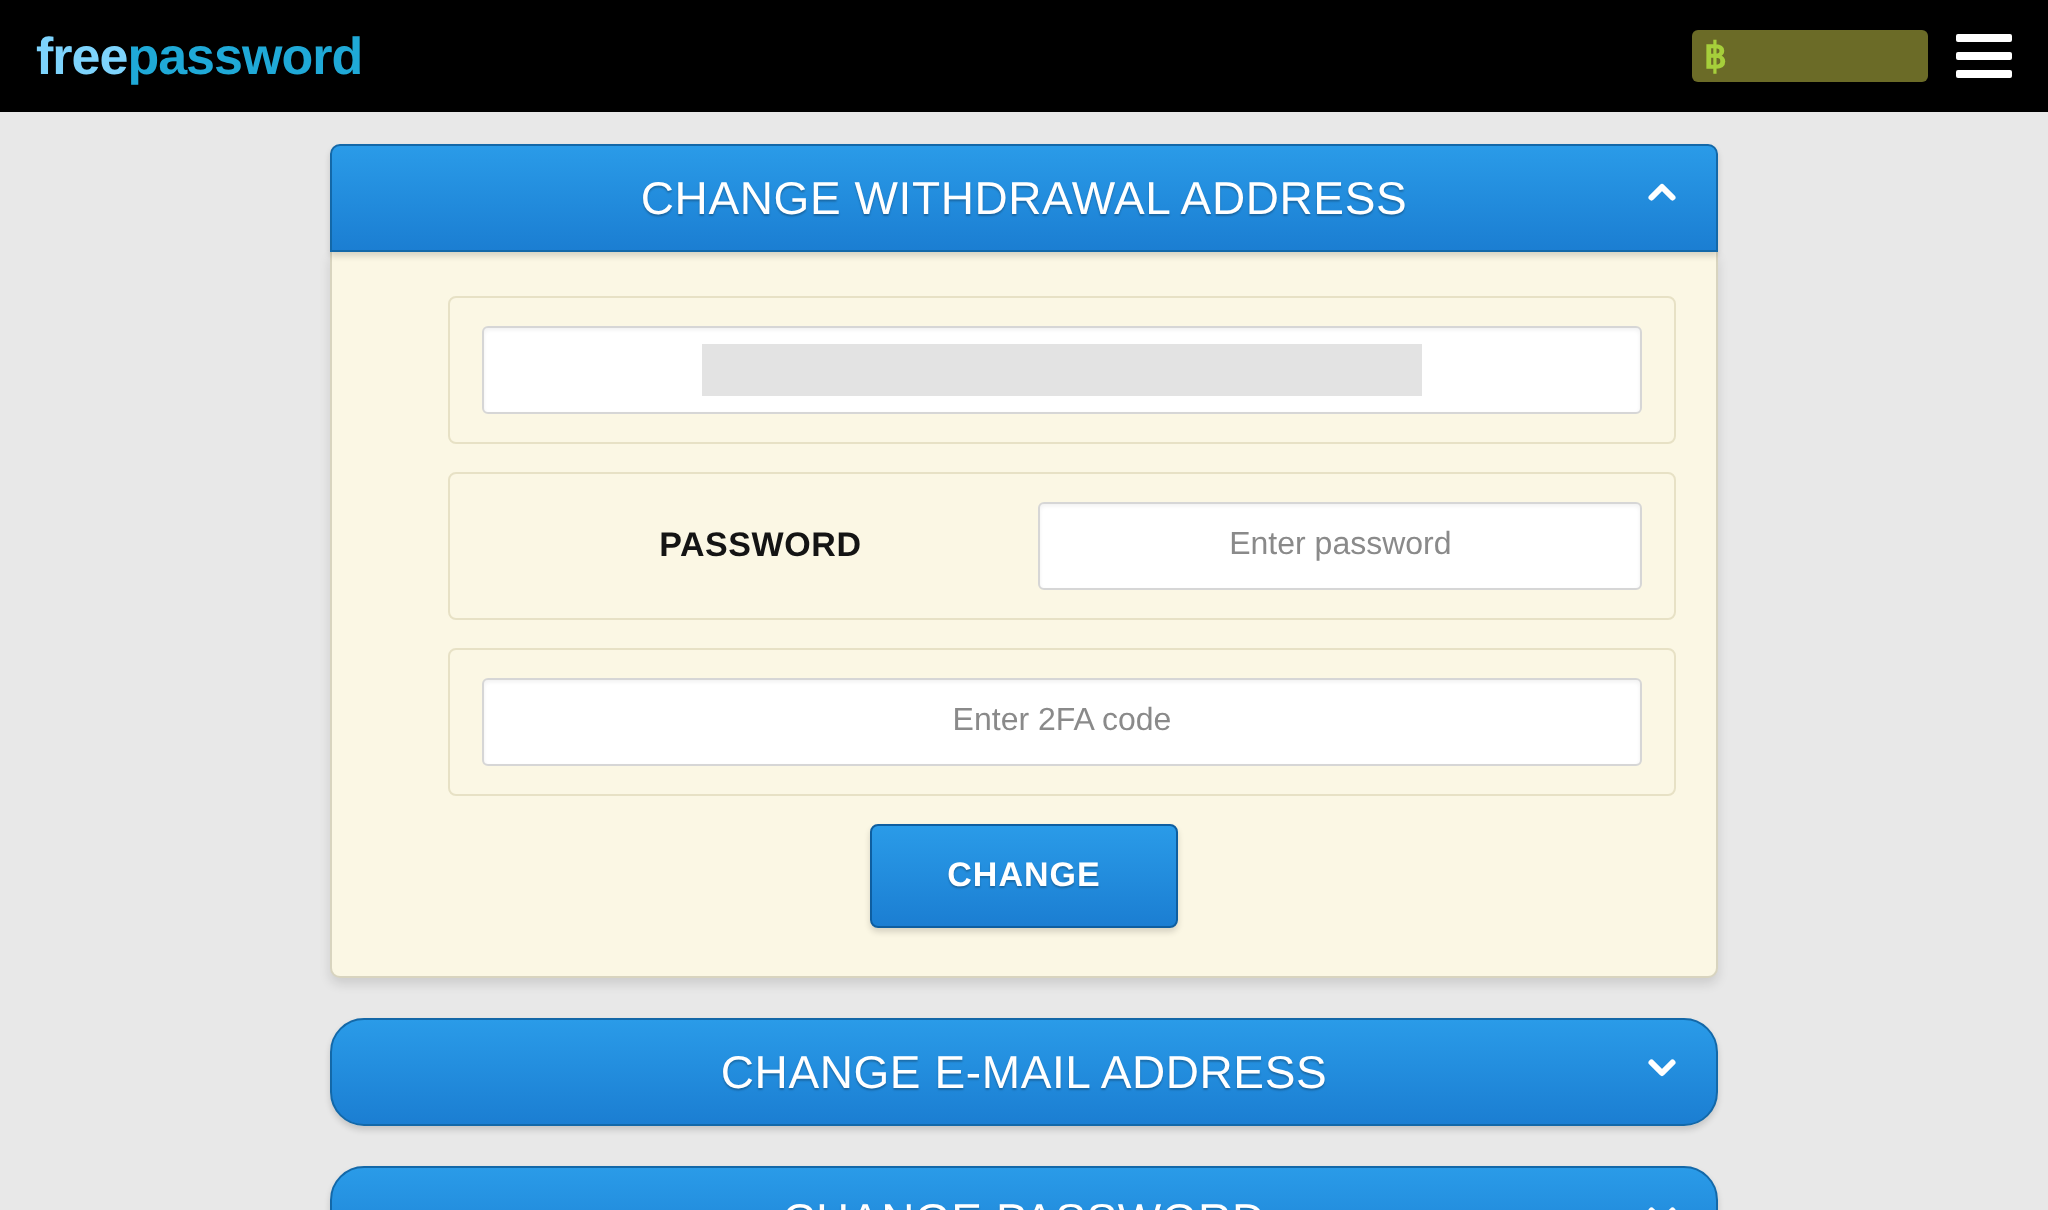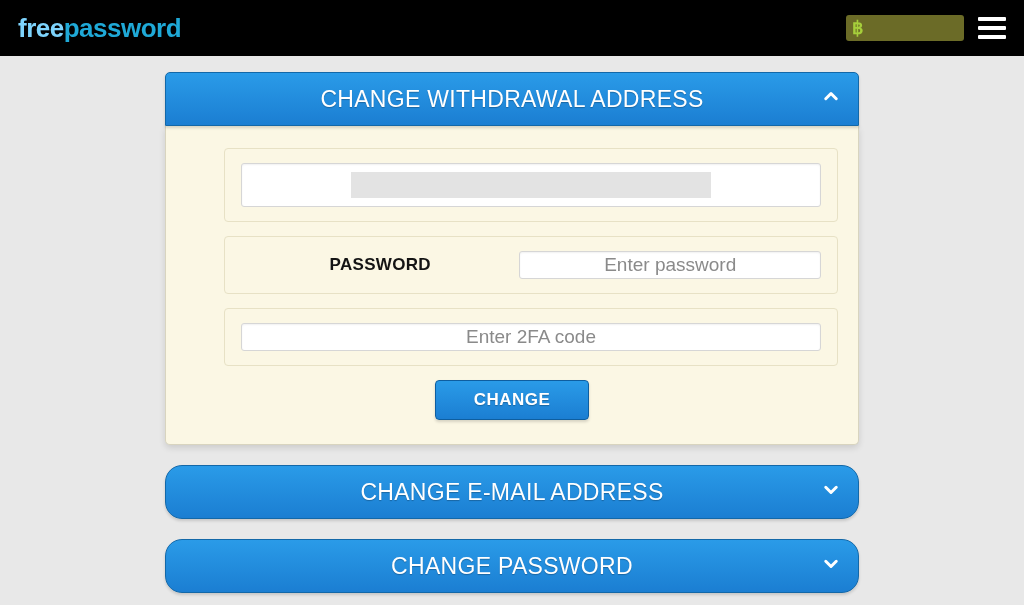--- a/index.html
+++ b/index.html
@@ -128,24 +128,24 @@
     .field-label {
       width: 48%;
       text-align: center;
       font-weight: 700;
       font-size: 17px;
       color: #141414;
       letter-spacing: 0.3px;
     }
     .text-input {
       flex: 1;
-      height: 28px;
+      height: 44px;
       border: 1px solid #d6d6d6;
       border-radius: 3px;
-      font-size: 19px;
+      font-size: 16px;
       background: #fff;
       color: #333;
       padding: 0 12px;
       box-shadow: inset 0 1px 2px rgba(0,0,0,0.06);
       text-align: center;
     }
     .text-input::placeholder {
       color: #8a8a8a;
     }
     .address-input {
@@ -181,21 +181,21 @@
       margin-top: 8px;
     }
     .btn-primary {
       background: linear-gradient(#2a9be8, #1b7ed2);
       border: 1px solid #0e5ea0;
       border-radius: 4px;
       color: #fff;
       font-weight: 700;
       font-size: 17px;
       letter-spacing: 0.5px;
-      height: 40px;
+      height: 52px;
       padding: 0 38px;
       cursor: pointer;
       text-shadow: 0 1px 1px rgba(0,0,0,0.25);
       box-shadow: 0 2px 3px rgba(0,0,0,0.15);
     }
   </style>
 </head>
 <body>
 
 <div class="topbar">

